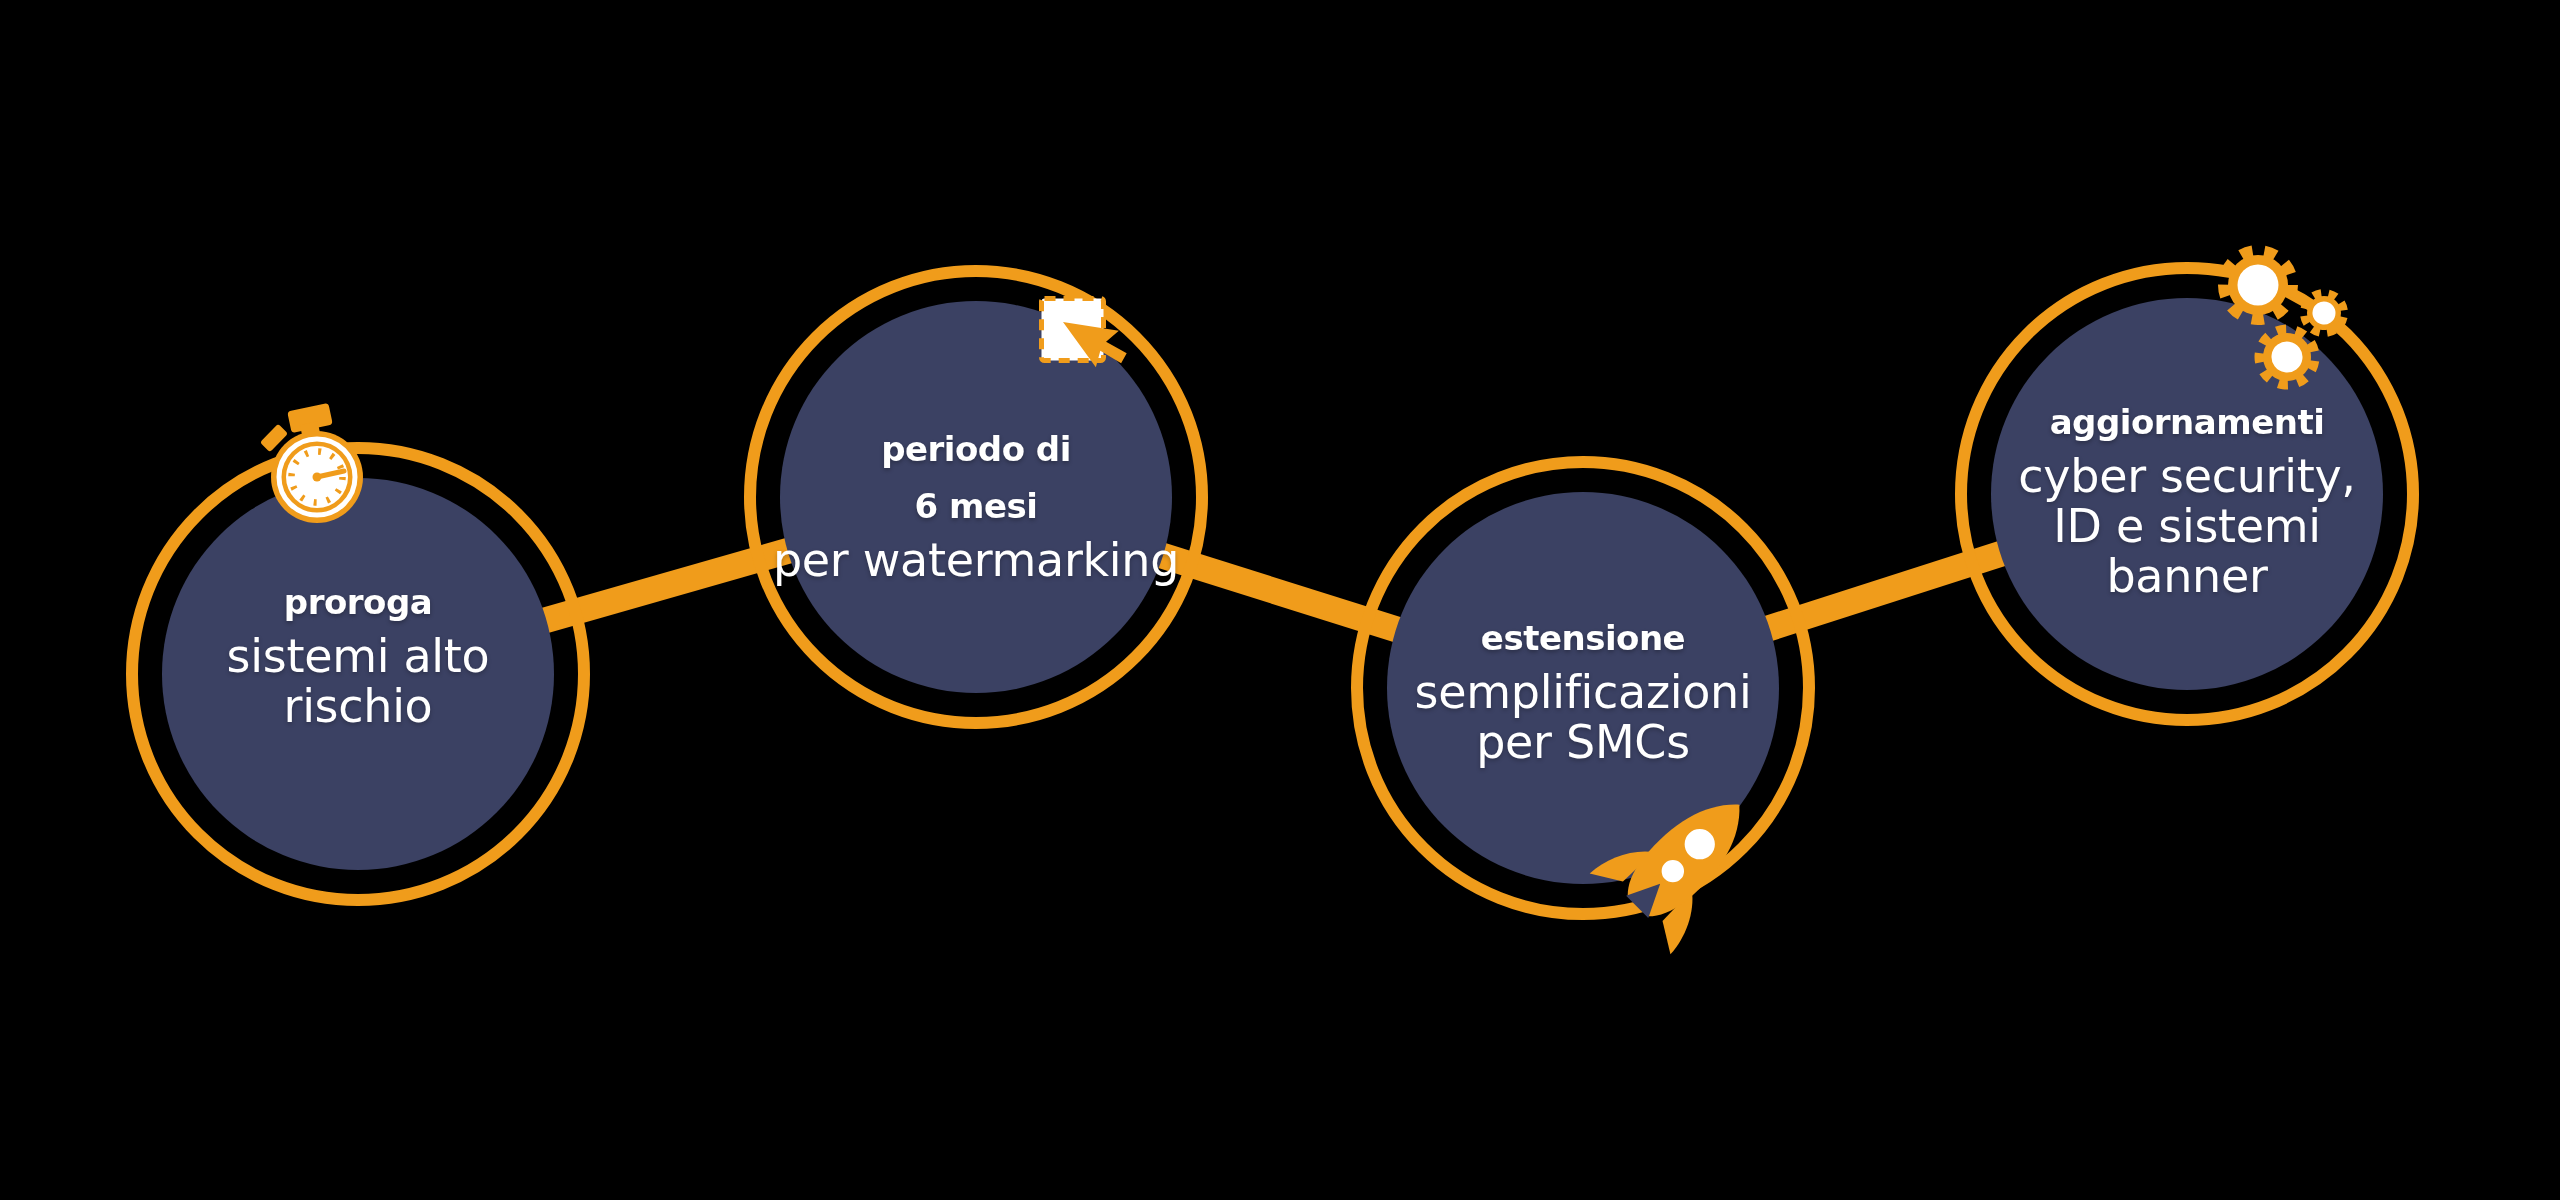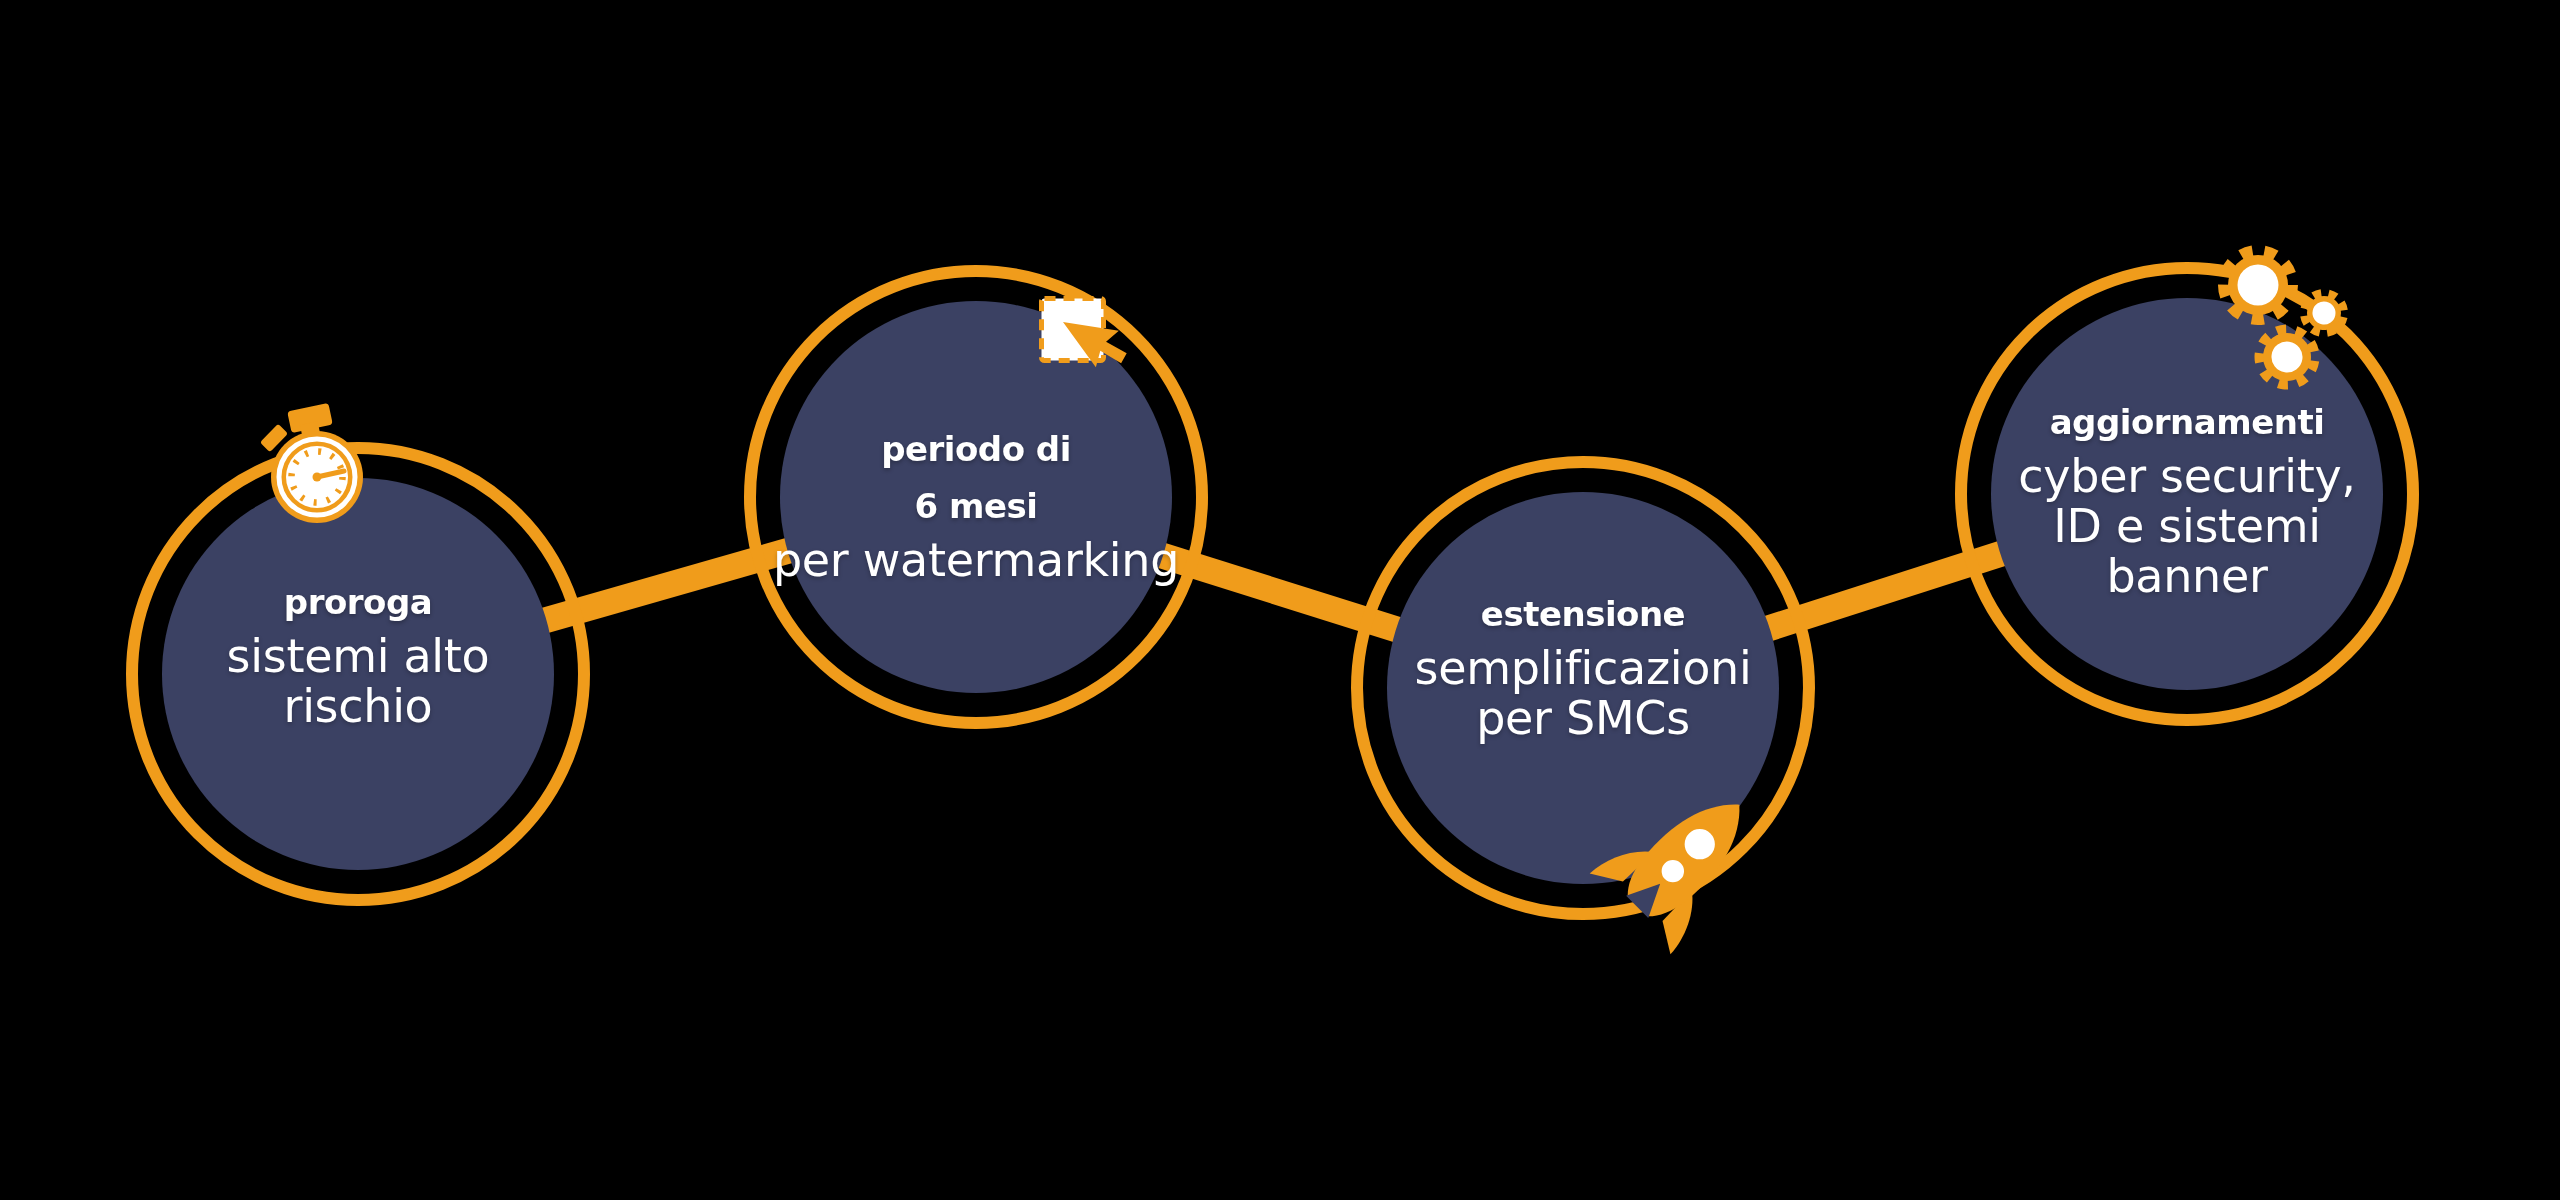--- a/index.html
+++ b/index.html
@@ -127,21 +127,21 @@
     <div class="b">sistemi alto</div>
     <div class="b">rischio</div>
   </div>
 
   <div class="label" style="left:976px; top:503px">
     <div class="t">periodo di</div>
     <div class="t">6 mesi</div>
     <div class="b">per watermarking</div>
   </div>
 
-  <div class="label" style="left:1583px; top:664px">
+  <div class="label" style="left:1583px; top:688px">
     <div class="t">estensione</div>
     <div class="b">semplificazioni</div>
     <div class="b">per SMCs</div>
   </div>
 
   <div class="label" style="left:2187px; top:497px">
     <div class="t">aggiornamenti</div>
     <div class="b">cyber security,</div>
     <div class="b">ID e sistemi</div>
     <div class="b">banner</div>

